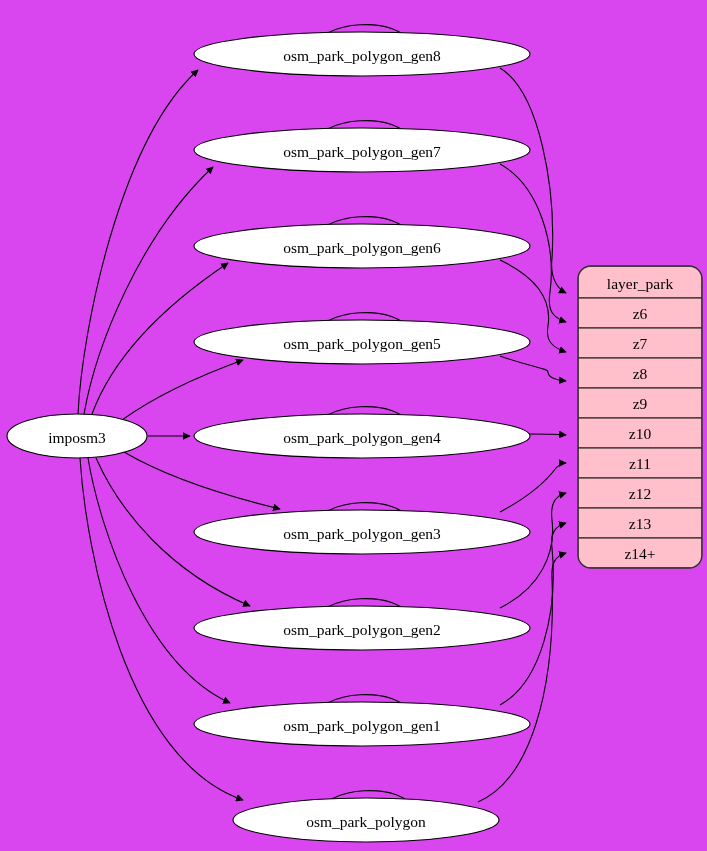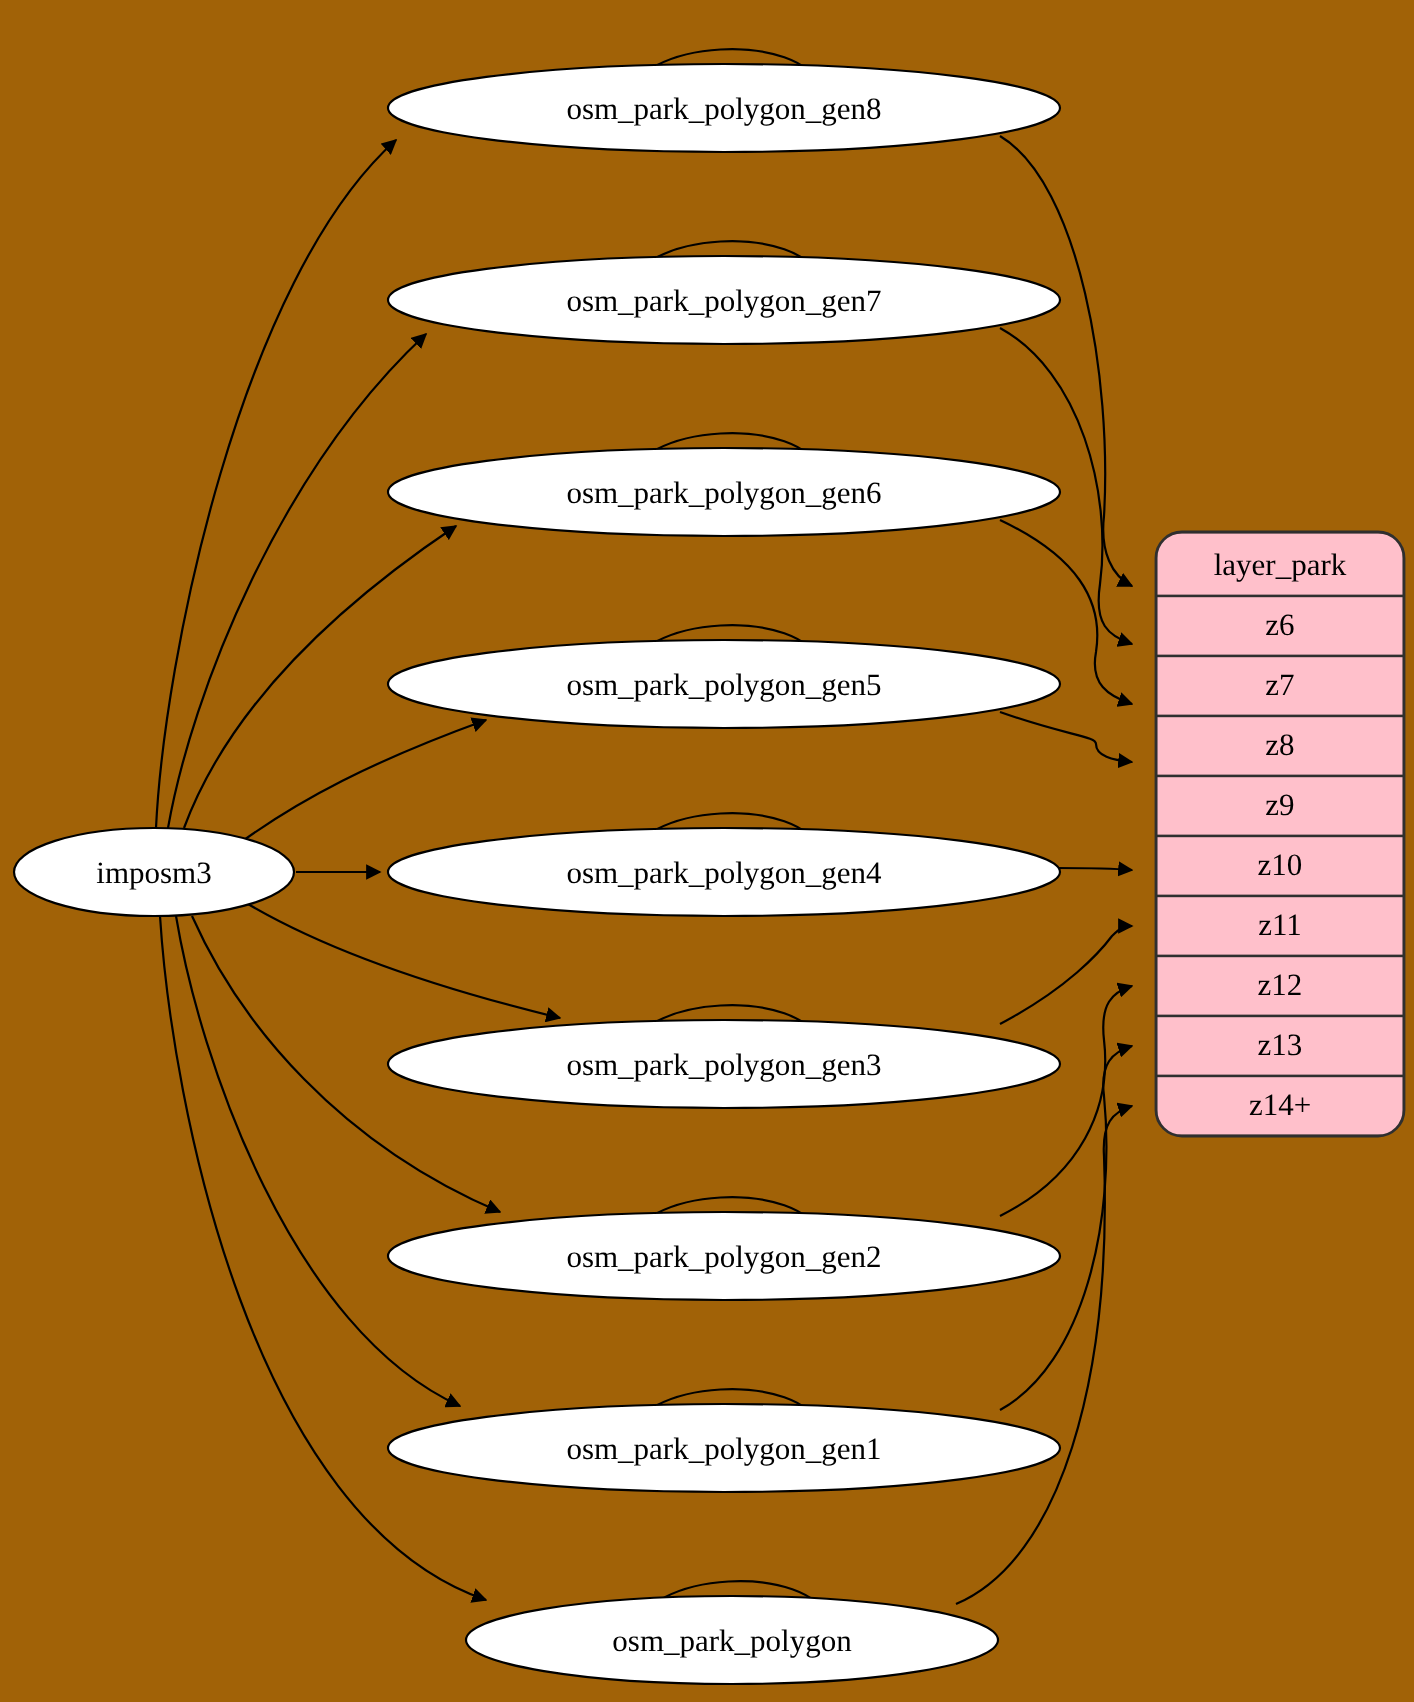--- a/index.html
+++ b/index.html
@@ -4,21 +4,21 @@
 <style>
   html, body {
     margin: 0;
     padding: 0;
     background: #ffffff;
   }
   #canvas-wrap {
     position: relative;
     width: 707px;
     height: 851px;
-    background: #a16207;
+    background: #d946ef;
     font-family: "Liberation Serif", serif;
   }
   svg#graph {
     display: block;
     width: 707px;
     height: 851px;
   }
   .node-ellipse {
     fill: #ffffff;
     stroke: #000000;

